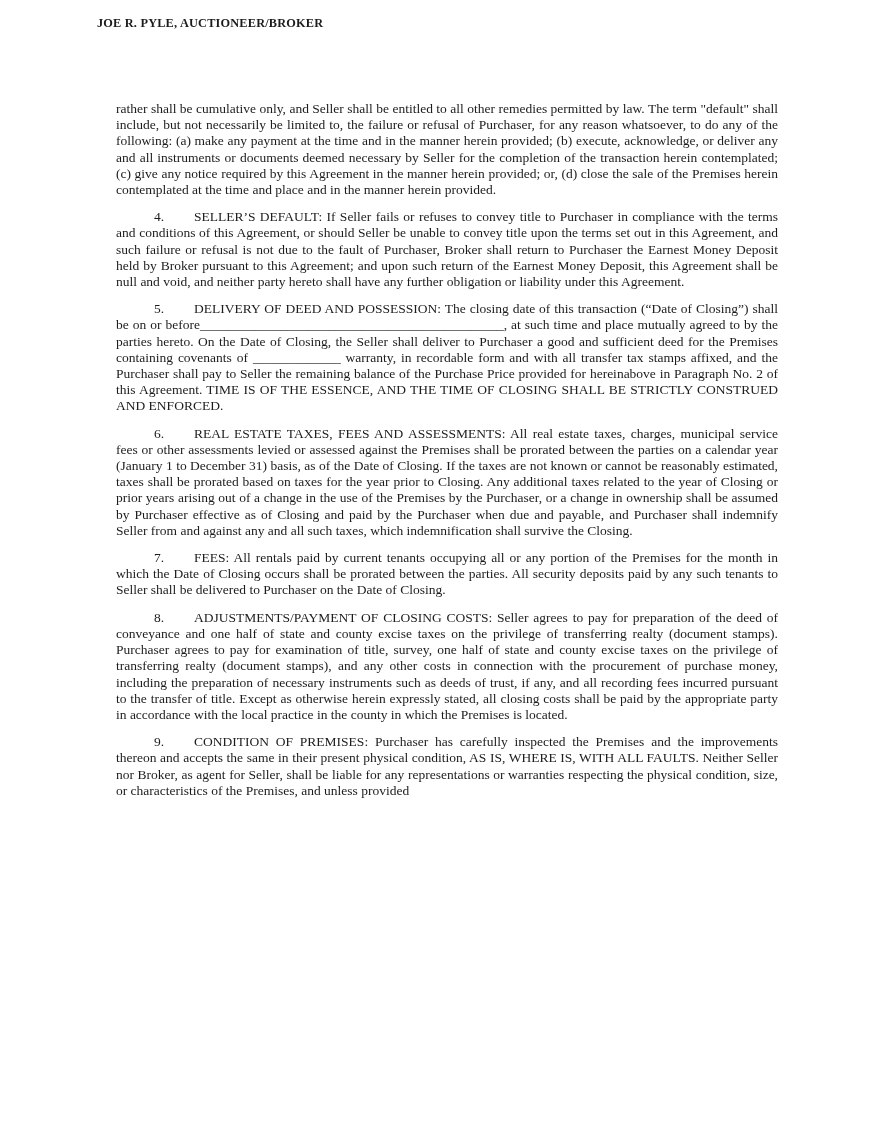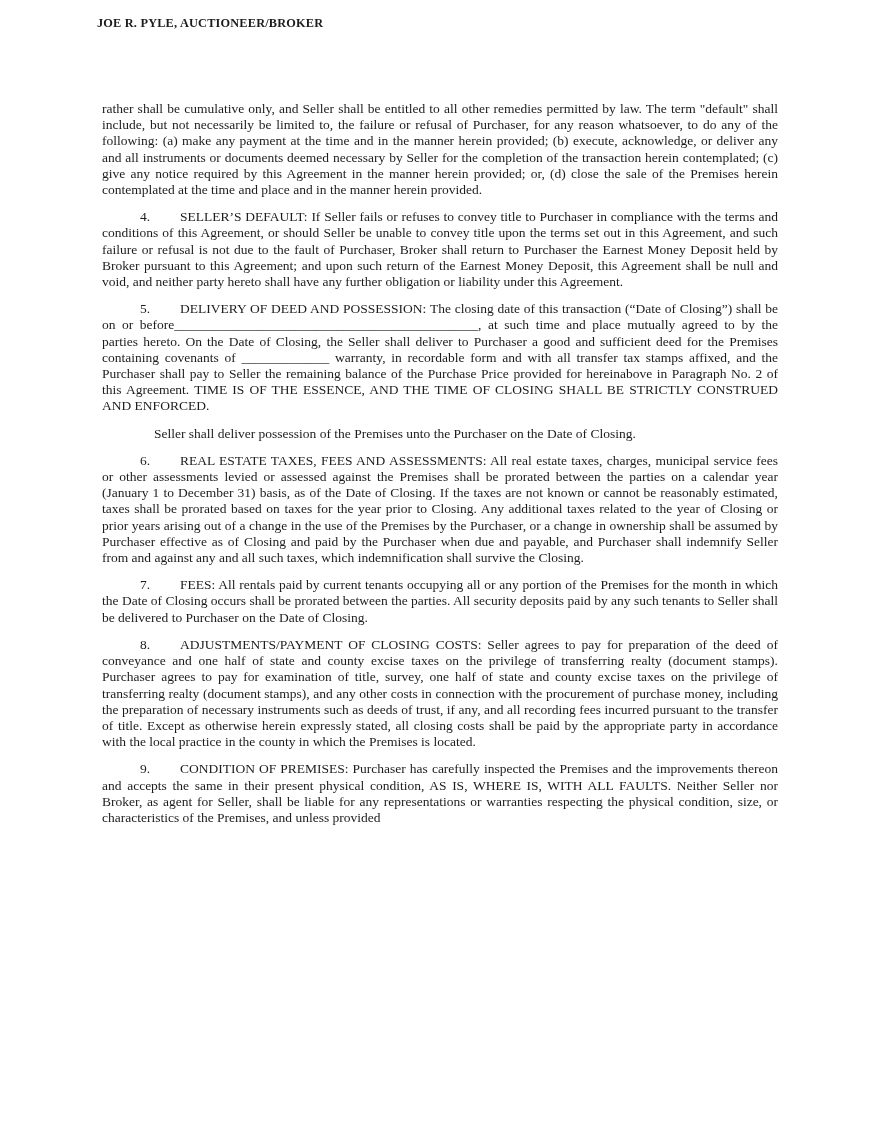--- a/index.html
+++ b/index.html
@@ -25,21 +25,21 @@
     white-space: nowrap;
   }
   .content {
     position: absolute;
     left: 100px; top: 101px;
     width: 678px;
     font-size: 13.5px;
     line-height: 16.2px;
     text-align: justify;
   }
-  .content p { margin: 0 0 11px 2px; }
+  .content p { margin: 0 0 11px 16px; }
   .indent-num   { text-indent: 38px; }
   .indent-plain { text-indent: 52px; }
   .pnum { display: inline-block; width: 40px; text-indent: 0; }
   .heading { }
   .blank { white-space: nowrap; letter-spacing: 0; }
   .doc-footer {
     position: absolute;
     left: 97px; top: 1030px;
     width: 700px; height: 24px;
     font-size: 14px;
@@ -55,21 +55,20 @@
   <div class="doc-header">JOE R. PYLE, AUCTIONEER/BROKER</div>
 
   <div class="content">
 
     <p><span>rather shall be cumulative only, and Seller shall be entitled to all other remedies permitted by law. The term "default" shall include, but not necessarily be limited to, the failure or refusal of Purchaser, for any reason whatsoever, to do any of the following: (a) make any payment at the time and in the manner herein provided; (b) execute, acknowledge, or deliver any and all instruments or documents deemed necessary by Seller for the completion of the transaction herein contemplated; (c) give any notice required by this Agreement in the manner herein provided; or, (d) close the sale of the Premises herein contemplated at the time and place and in the manner herein provided.</span></p>
 
     <p class="indent-num"><span class="pnum">4.</span><span class="heading">SELLER’S DEFAULT</span><span>: If Seller fails or refuses to convey title to Purchaser in compliance with the terms and conditions of this Agreement, or should Seller be unable to convey title upon the terms set out in this Agreement, and such failure or refusal is not due to the fault of Purchaser, Broker shall return to Purchaser the Earnest Money Deposit held by Broker pursuant to this Agreement; and upon such return of the Earnest Money Deposit, this Agreement shall be null and void, and neither party hereto shall have any further obligation or liability under this Agreement.</span></p>
 
     <p class="indent-num"><span class="pnum">5.</span><span class="heading">DELIVERY OF DEED AND POSSESSION</span><span>: The closing date of this transaction (“Date of Closing”) shall be on or before</span><span class="blank">_____________________________________________</span><span>, at such time and place mutually agreed to by the parties hereto. On the Date of Closing, the Seller shall deliver to Purchaser a good and sufficient deed for the Premises containing covenants of </span><span class="blank">_____________</span><span> warranty, in recordable form and with all transfer tax stamps affixed, and the Purchaser shall pay to Seller the remaining balance of the Purchase Price provided for hereinabove in Paragraph No. 2 of this Agreement. TIME IS OF THE ESSENCE, AND THE TIME OF CLOSING SHALL BE STRICTLY CONSTRUED AND ENFORCED.</span></p>
 
-    <p class="indent-plain"><span>Seller shall deliver possession of the Premises unto the Purchaser on the Date of Closing.</span></p>
 
     <p class="indent-num"><span class="pnum">6.</span><span class="heading">REAL ESTATE TAXES, FEES AND ASSESSMENTS</span><span>: All real estate taxes, charges, municipal service fees or other assessments levied or assessed against the Premises shall be prorated between the parties on a calendar year (January 1 to December 31) basis, as of the Date of Closing. If the taxes are not known or cannot be reasonably estimated, taxes shall be prorated based on taxes for the year prior to Closing. Any additional taxes related to the year of Closing or prior years arising out of a change in the use of the Premises by the Purchaser, or a change in ownership shall be assumed by Purchaser effective as of Closing and paid by the Purchaser when due and payable, and Purchaser shall indemnify Seller from and against any and all such taxes, which indemnification shall survive the Closing.</span></p>
 
     <p class="indent-num"><span class="pnum">7.</span><span class="heading">FEES</span><span>: All rentals paid by current tenants occupying all or any portion of the Premises for the month in which the Date of Closing occurs shall be prorated between the parties. All security deposits paid by any such tenants to Seller shall be delivered to Purchaser on the Date of Closing.</span></p>
 
     <p class="indent-num"><span class="pnum">8.</span><span class="heading">ADJUSTMENTS/PAYMENT OF CLOSING COSTS</span><span>: Seller agrees to pay for preparation of the deed of conveyance and one half of state and county excise taxes on the privilege of transferring realty (document stamps). Purchaser agrees to pay for examination of title, survey, one half of state and county excise taxes on the privilege of transferring realty (document stamps), and any other costs in connection with the procurement of purchase money, including the preparation of necessary instruments such as deeds of trust, if any, and all recording fees incurred pursuant to the transfer of title. Except as otherwise herein expressly stated, all closing costs shall be paid by the appropriate party in accordance with the local practice in the county in which the Premises is located.</span></p>
 
     <p class="indent-num"><span class="pnum">9.</span><span class="heading">CONDITION OF PREMISES</span><span>: Purchaser has carefully inspected the Premises and the improvements thereon and accepts the same in their present physical condition, AS IS, WHERE IS, WITH ALL FAULTS. Neither Seller nor Broker, as agent for Seller, shall be liable for any representations or warranties respecting the physical condition, size, or characteristics of the Premises, and unless provided</span></p>
 
   </div>

